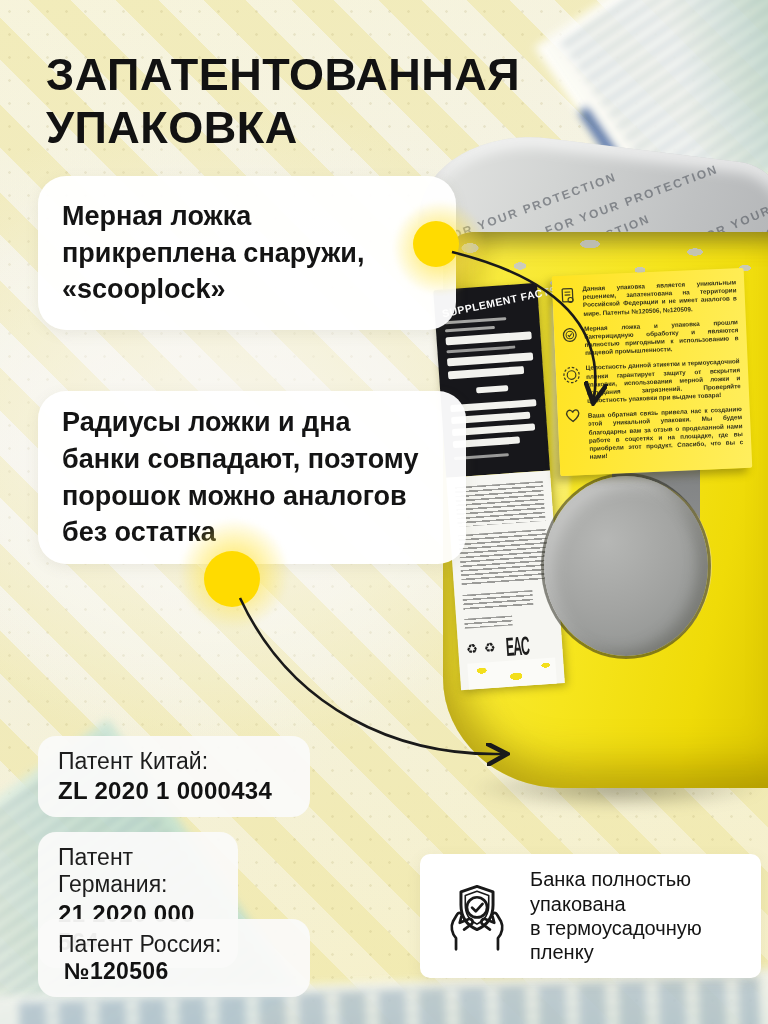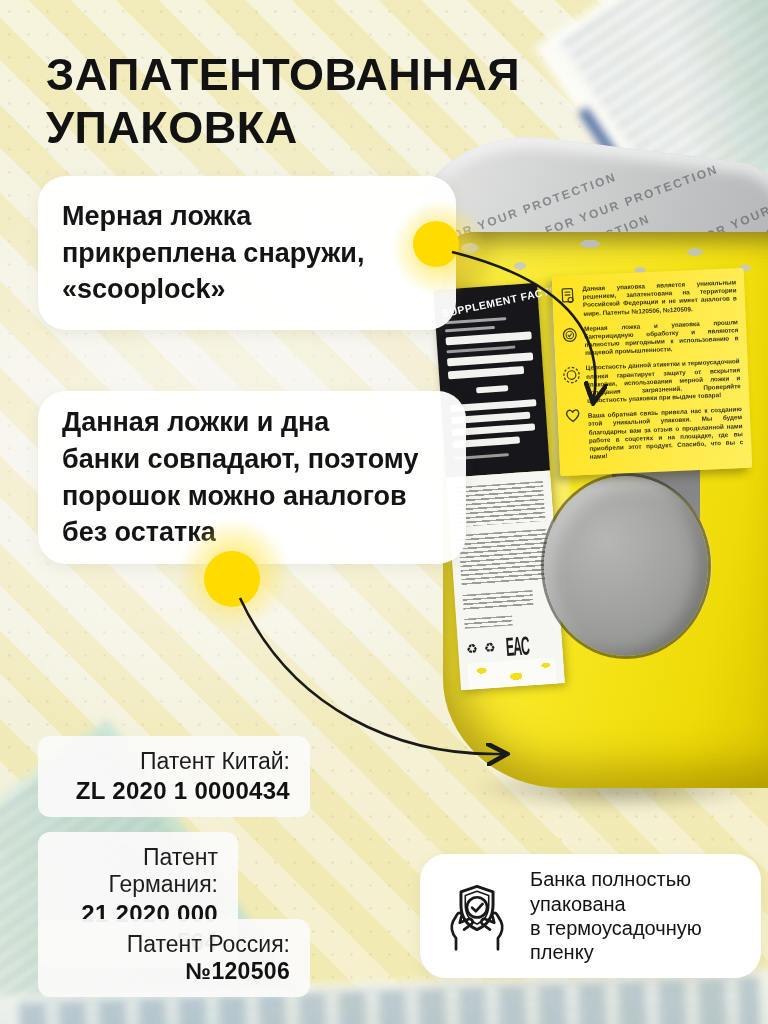--- a/index.html
+++ b/index.html
@@ -141,31 +141,31 @@
   .dot-glow{position:absolute;border-radius:50%;z-index:6;pointer-events:none;
     background:radial-gradient(circle,rgba(255,223,40,.85) 0%,rgba(255,230,80,.45) 40%,rgba(255,235,120,0) 70%);filter:blur(2px);}
   .dot1{left:413px;top:221px;width:46px;height:46px;}
   .dot1g{left:392px;top:200px;width:96px;height:96px;}
   .dot2{left:204px;top:551px;width:56px;height:56px;}
   .dot2g{left:178px;top:518px;width:112px;height:112px;}
 
   .arrows{position:absolute;inset:0;z-index:7;pointer-events:none;}
 
   
-  .patent{position:absolute;background:rgba(250,250,249,.95);border-radius:12px;z-index:5;padding:12px 20px;box-sizing:border-box;text-align:right;}
+  .patent{position:absolute;background:rgba(250,250,249,.95);border-radius:18px;z-index:5;padding:12px 20px;box-sizing:border-box;}
   .patent .lab{font-size:23px;font-weight:400;color:#1d1d1d;display:block;}
   .patent .num{font-size:24px;font-weight:700;color:#121212;display:block;margin-top:2px;letter-spacing:.3px;}
   .patent1{left:38px;top:736px;width:272px;}
   .patent2{left:38px;top:832px;width:200px;}
   .patent3{left:38px;top:919px;width:272px;}
   .patent3 .lab,.patent3 .num{display:inline;font-size:23px;}
   .patent3 .num{margin-left:6px;}
 
   
-  .film-card{position:absolute;left:420px;top:854px;width:341px;height:124px;background:#fff;border-radius:26px;z-index:5;
+  .film-card{position:absolute;left:420px;top:854px;width:341px;height:124px;background:#fff;border-radius:10px;z-index:5;
     display:flex;align-items:center;gap:16px;padding:0 14px 0 20px;box-sizing:border-box;box-shadow:0 4px 14px rgba(120,115,80,.10);}
   .film-text{font-size:20px;line-height:1.22;font-weight:500;color:#141414;}
 </style>
 </head>
 <body>
 
 <div class="page">
   <div class="stripes"></div>
   <div class="stripes-mask"></div>
 
@@ -261,21 +261,21 @@
 
   <div class="card callout1">
     <div class="card-text">
       <span style="display:block">Мерная ложка</span>
       <span style="display:block">прикреплена снаружи,</span>
       <span style="display:block">«scooplock»</span>
     </div>
   </div>
   <div class="card callout2">
     <div class="card-text">
-      <span style="display:block">Данная ложки и дна</span>
+      <span style="display:block">Радиусы ложки и дна</span>
       <span style="display:block">банки совпадают, поэтому</span>
       <span style="display:block">порошок можно аналогов</span>
       <span style="display:block">без остатка</span>
     </div>
   </div>
 
   <div class="dot-glow dot1g"></div>
   <div class="dot dot1"></div>
   <div class="dot-glow dot2g"></div>
   <div class="dot dot2"></div>

